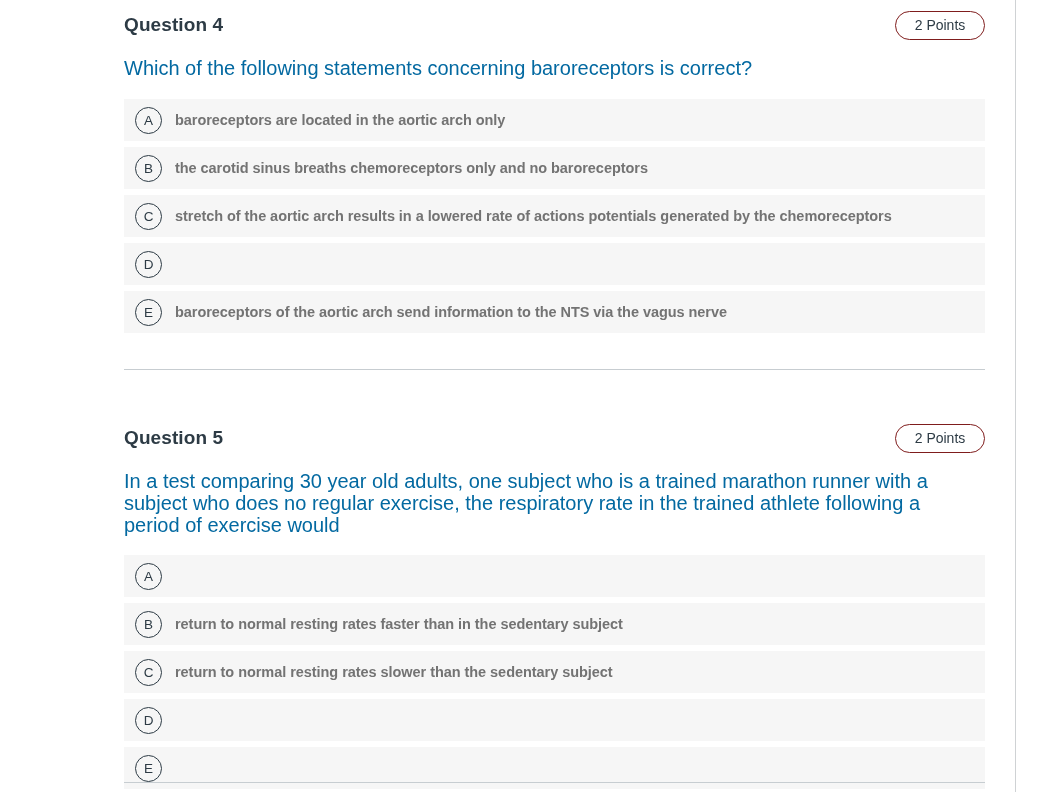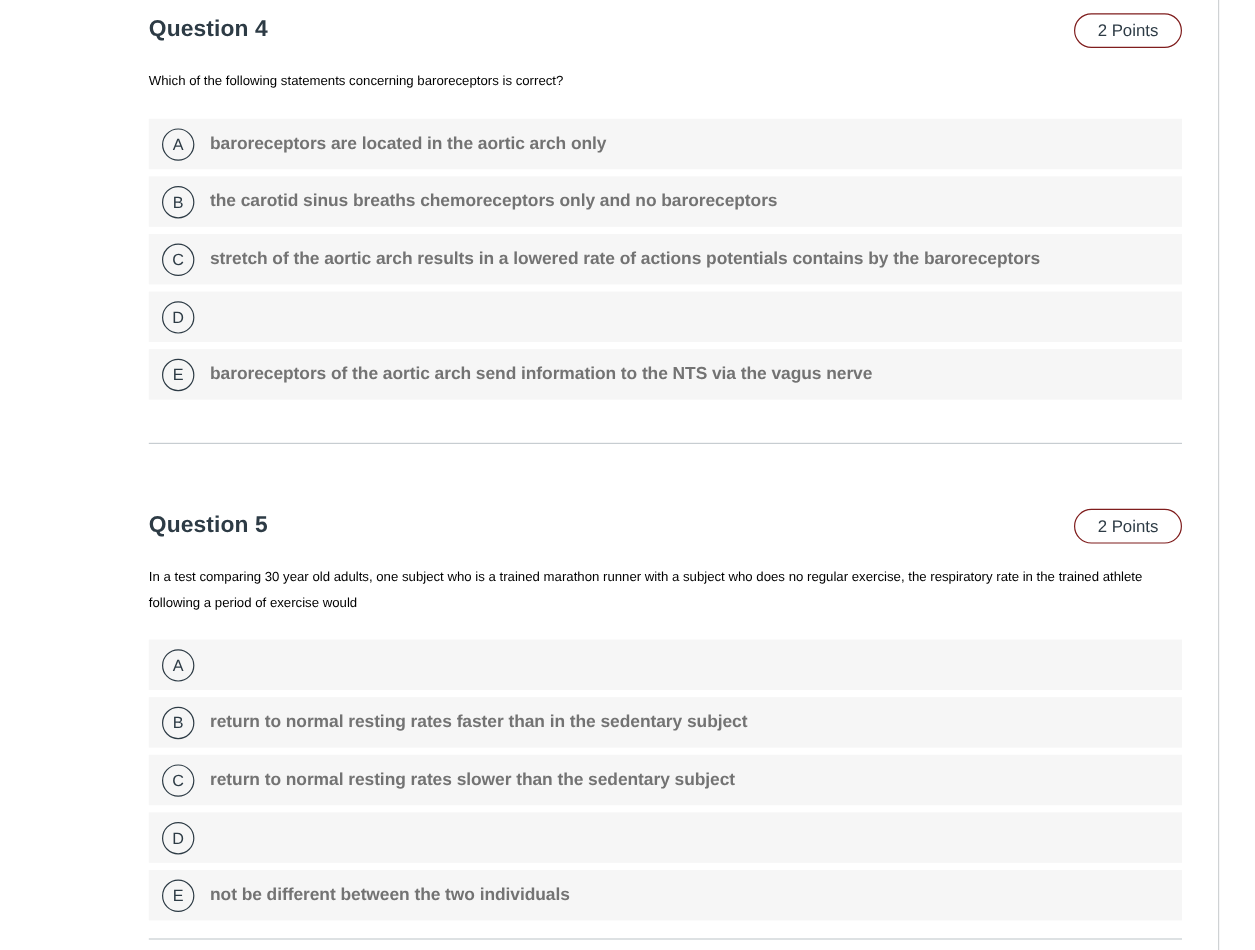--- a/index.html
+++ b/index.html
@@ -52,23 +52,23 @@
     height: 29px;
     padding: 0 14px;
     border: 1px solid #7f1d1d;
     border-radius: 15px;
     font-size: 14px;
     color: #2d3b45;
     background: #ffffff;
     white-space: nowrap;
   }
   .q-prompt {
-    font-size: 11px;
+    font-size: 20px;
     line-height: 22px;
-    color: #000000;
+    color: #0369a1;
     width: 848px;
   }
   .options { margin-top: 0; }
   .option-row {
     display: flex;
     align-items: center;
     height: 42px;
     background: #f6f6f6;
     margin-bottom: 6px;
     padding-left: 11px;
@@ -128,21 +128,21 @@
         <div class="option-row">
           <span class="letter-circle">A</span>
           <span class="option-text">baroreceptors are located in the aortic arch only</span>
         </div>
         <div class="option-row">
           <span class="letter-circle">B</span>
           <span class="option-text">the carotid sinus breaths chemoreceptors only and no baroreceptors</span>
         </div>
         <div class="option-row">
           <span class="letter-circle">C</span>
-          <span class="option-text">stretch of the aortic arch results in a lowered rate of actions potentials contains by the baroreceptors</span>
+          <span class="option-text">stretch of the aortic arch results in a lowered rate of actions potentials generated by the chemoreceptors</span>
         </div>
         <div class="option-row">
           <span class="letter-circle">D</span>
         </div>
         <div class="option-row">
           <span class="letter-circle">E</span>
           <span class="option-text">baroreceptors of the aortic arch send information to the NTS via the vagus nerve</span>
         </div>
       </div>
     </div>
@@ -165,21 +165,20 @@
         </div>
         <div class="option-row">
           <span class="letter-circle">C</span>
           <span class="option-text">return to normal resting rates slower than the sedentary subject</span>
         </div>
         <div class="option-row">
           <span class="letter-circle">D</span>
         </div>
         <div class="option-row">
           <span class="letter-circle">E</span>
-          <span class="option-text">not be different between the two individuals</span>
         </div>
       </div>
     </div>
 
     <div class="divider div2"></div>
 
   </div>
 </div>
 
 </body></html>

